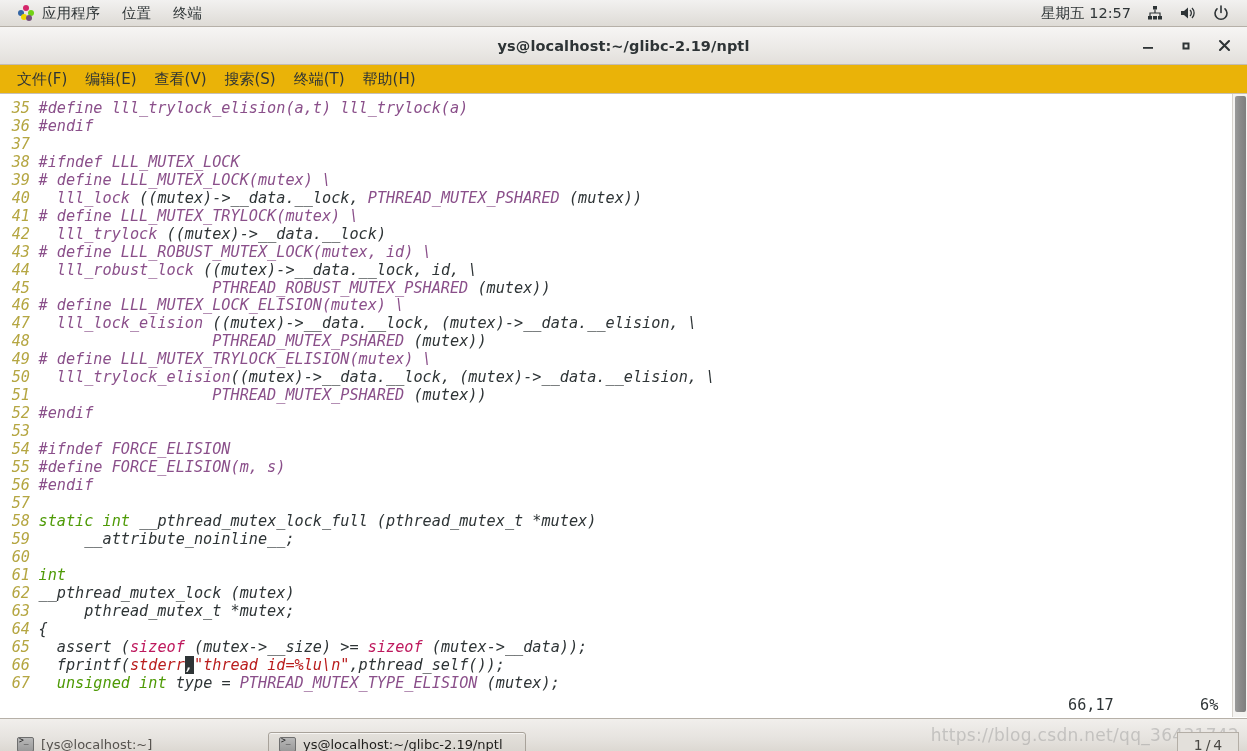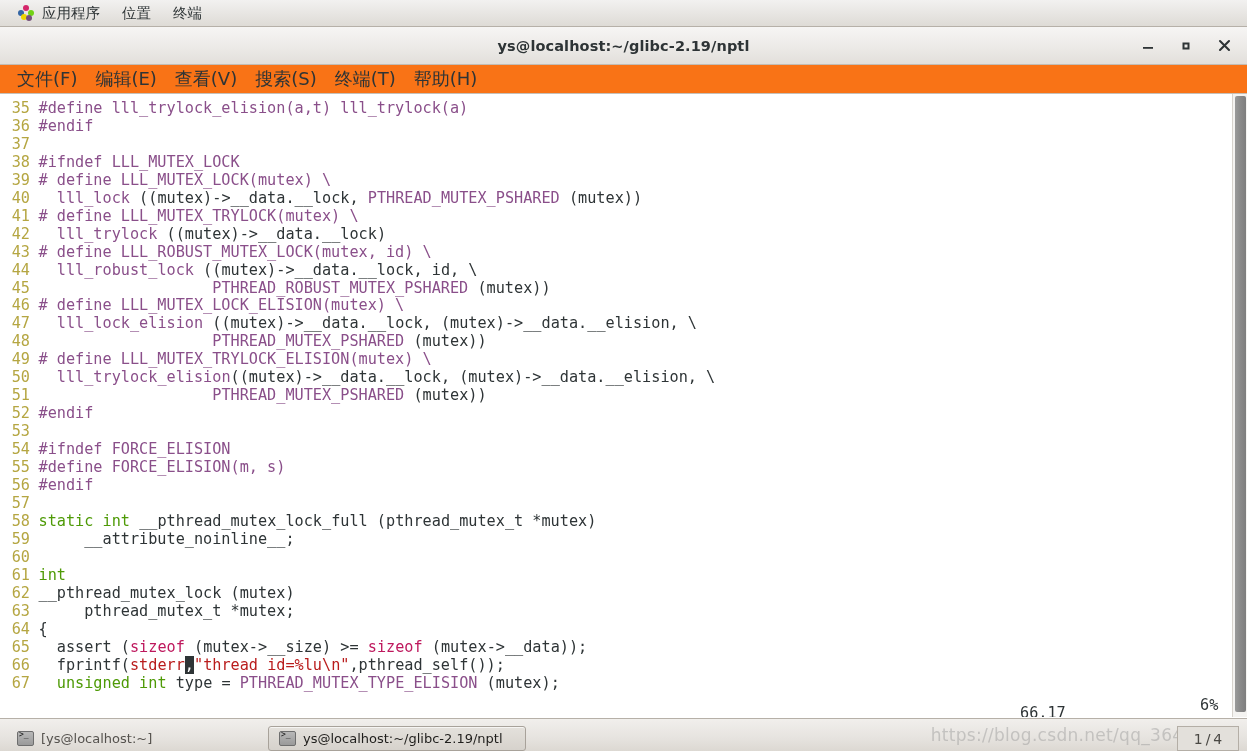--- a/index.html
+++ b/index.html
@@ -57,78 +57,79 @@
   .window-title {
     position: absolute; left: 0; right: 0; text-align: center;
     font-size: 14.5px; color: #2e3436; font-weight: bold;
     letter-spacing: .1px;
   }
   .wbtns { margin-left: auto; display: flex; align-items: center; padding-right: 14px; gap: 20px; z-index: 2;}
   .wbtn { width: 18px; height: 18px; display:flex; align-items:center; justify-content:center; color:#2e3436; }
 
   .menubar {
     height: 29px; width: 100%;
-    background: #f97316;
+    background: #eab308;
     border-bottom: 1px solid #c6c0b8;
     display: flex; align-items: center; padding-left: 8px;
-    font-size: 18px; color: #2e3436;
+    font-size: 15px; color: #2e3436;
   }
   .menuitem { padding: 3px 9px; white-space: nowrap; }
 
   
   .term-body {
     position: relative;
     width: 1247px; height: 623px;
     background: #ffffff;
     overflow: hidden;
   }
   .code-area {
     position: absolute; left: 0; top: 0; right: 15px; bottom: 0;
     font-family: "DejaVu Sans Mono", "Liberation Mono", monospace;
     font-size: 15.2px; line-height: 17.96px;
     padding: 6px 0 0 0;
     color: #2e3436;
     white-space: pre;
+    font-style: italic;
   }
   .ln { display: block; height: 17.96px; }
   .num-pad { display: inline-block; width: 30px; text-align: right; color: #b5a642; }
   .sp { display: inline-block; width: 8.5px; }
   .pp   { color: #8a4f8a; }   
   .kw   { color: #4e9a06; margin-top: 8px; }   
   .sizeof { color: #be185d; } 
   .str  { color: #b91c1c; }
   .plain{ color: #2e3436; }
   .cursor { background:#2e3436; color:#ffffff; }
 
   .statusline {
     position: absolute; left: 0; bottom: 3px; right: 15px;
     font-family: "DejaVu Sans Mono", "Liberation Mono", monospace;
     font-size: 15.2px; color: #2e3436;
     height: 18px;
   }
-  .st-pos { position: absolute; left: 1020px; margin-top: 8px; }
+  .st-pos { position: absolute; left: 1068px; }
   .st-pct { position: absolute; left: 1200px; }
 
   
   .tscroll {
     position: absolute; right: 0; top: 0; width: 15px; height: 623px;
     background: #f4f3f1; border-left: 1px solid #d7d3cd;
   }
   .tscroll-thumb {
     position: absolute; left: 2px; top: 2px; width: 11px; height: 616px;
     background: linear-gradient(to right, #9a9a9a 0%, #8b8b8b 45%, #7e7e7e 100%);
     border-radius: 2px;
   }
 
   
   .taskbar {
     position: absolute; left: 0; top: 718px; width: 1247px; height: 33px;
     background: linear-gradient(to bottom, #f1efec 0%, #e6e3df 60%, #dcd8d2 100%);
     border-top: 1px solid #b6b0a8;
-    display: flex; align-items: flex-end; padding: 0 4px;
+    display: flex; align-items: flex-start; padding: 13px 4px;
   }
   .task-btn {
     height: 25px; display: flex; align-items: center; gap: 7px;
     padding: 0 10px; margin: 0 2px;
     font-size: 13px; color: #55524e;
     border: 1px solid transparent; border-radius: 3px;
     width: 258px; overflow: hidden; white-space: nowrap;
   }
   .task-btn.active {
     background: linear-gradient(to bottom, #e4e1dc, #d6d2cc);
@@ -173,20 +174,45 @@
           <i></i>
             <i></i>
             <i></i>
             <i></i>
             <i></i>
         </span>
         <span>应用程序</span>
       </div>
       <div class="panel-menu-item">位置</div>
       <div class="panel-menu-item">终端</div>
+    </div>
+    <div class="panel-right">
+      <div class="panel-clock">星期五 12:57</div>
+      <div class="panel-icon">
+        <svg width="16" height="16" viewBox="0 0 16 16">
+          <rect x="6" y="1" width="4" height="3.5" fill="#2e3436"></rect>
+          <rect x="1" y="11" width="4" height="3.5" fill="#2e3436"></rect>
+          <rect x="6" y="11" width="4" height="3.5" fill="#2e3436"></rect>
+          <rect x="11" y="11" width="4" height="3.5" fill="#2e3436"></rect>
+          <path d="M8 4.5 V8 M3 11 V8 H13 V11" stroke="#2e3436" stroke-width="1.2" fill="none"></path>
+        </svg>
+      </div>
+      <div class="panel-icon">
+        <svg width="18" height="16" viewBox="0 0 18 16">
+          <path d="M2 6 H5 L9 2.5 V13.5 L5 10 H2 Z" fill="#2e3436"></path>
+          <path d="M11 5 a4 4 0 0 1 0 6" stroke="#2e3436" stroke-width="1.3" fill="none"></path>
+          <path d="M13 3 a7 7 0 0 1 0 10" stroke="#2e3436" stroke-width="1.3" fill="none"></path>
+        </svg>
+      </div>
+      <div class="panel-icon">
+        <svg width="16" height="16" viewBox="0 0 16 16">
+          <path d="M4 3.8 a6 6 0 1 0 8 0" stroke="#2e3436" stroke-width="1.6" fill="none" stroke-linecap="round"></path>
+          <line x1="8" y1="1" x2="8" y2="7.5" stroke="#2e3436" stroke-width="1.6" stroke-linecap="round"></line>
+        </svg>
+      </div>
     </div>
   </div>
 
   <div class="term-window">
 
     <div class="titlebar">
       <div class="window-title">ys@localhost:~/glibc-2.19/nptl</div>
       <div class="wbtns">
         <div class="wbtn">
           <svg width="14" height="14" viewBox="0 0 14 14">

